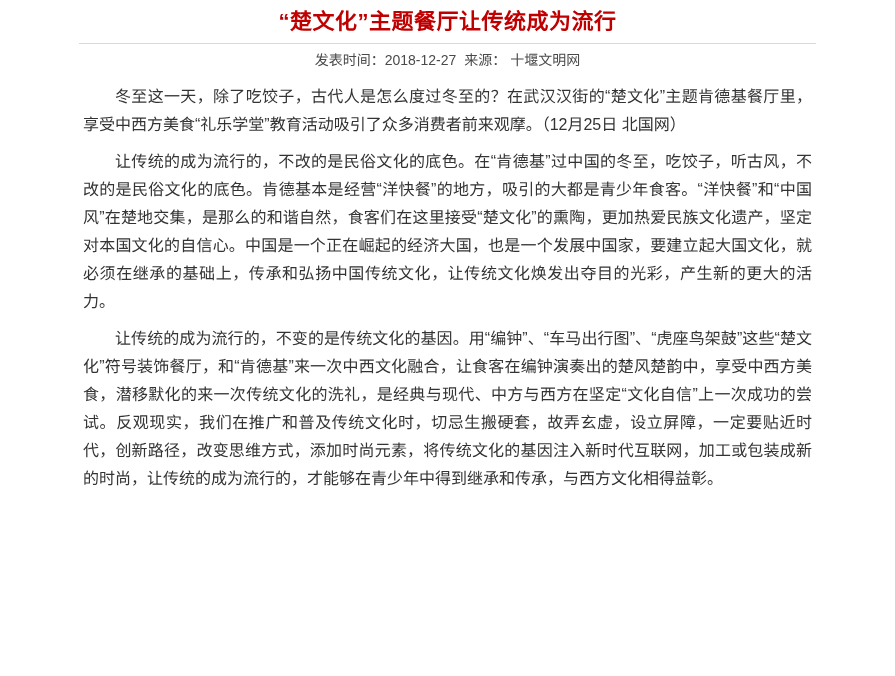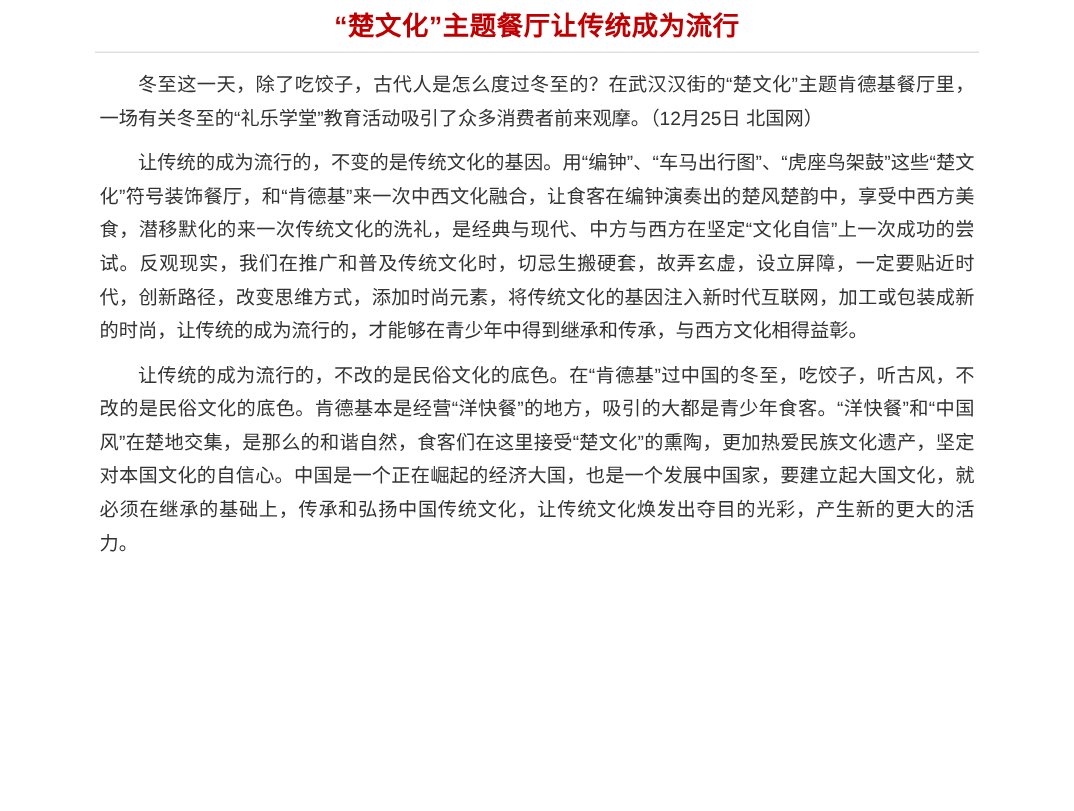--- a/index.html
+++ b/index.html
@@ -58,20 +58,23 @@
 </style>
 </head>
 <body>
 
 <div class="page">
 
   <h1 class="article-title" style="color: rgb(192, 0, 0);">“楚文化”主题餐厅让传统成为流行</h1>
 
   <hr class="title-divider">
 
+  <div class="article-meta">
+    <span>发表时间：</span><span>2018-12-27</span><span class="source-label">来源：</span><span class="source-name">十堰文明网</span>
+  </div>
 
   <div class="article-body">
-    <p>冬至这一天，除了吃饺子，古代人是怎么度过冬至的？在武汉汉街的“楚文化”主题肯德基餐厅里，一场有关冬至的“礼乐学堂”教育活动吸引了众多消费者前来观摩。（12月25日 北国网）</p>
+    <p>冬至这一天，除了吃饺子，古代人是怎么度过冬至的？在武汉汉街的“楚文化”主题肯德基餐厅里，享受中西方美食“礼乐学堂”教育活动吸引了众多消费者前来观摩。（12月25日 北国网）</p>
+    <p>让传统的成为流行的，不改的是民俗文化的底色。在“肯德基”过中国的冬至，吃饺子，听古风，不改的是民俗文化的底色。肯德基本是经营“洋快餐”的地方，吸引的大都是青少年食客。“洋快餐”和“中国风”在楚地交集，是那么的和谐自然，食客们在这里接受“楚文化”的熏陶，更加热爱民族文化遗产，坚定对本国文化的自信心。中国是一个正在崛起的经济大国，也是一个发展中国家，要建立起大国文化，就必须在继承的基础上，传承和弘扬中国传统文化，让传统文化焕发出夺目的光彩，产生新的更大的活力。</p>
     <p>让传统的成为流行的，不变的是传统文化的基因。用“编钟”、“车马出行图”、“虎座鸟架鼓”这些“楚文化”符号装饰餐厅，和“肯德基”来一次中西文化融合，让食客在编钟演奏出的楚风楚韵中，享受中西方美食，潜移默化的来一次传统文化的洗礼，是经典与现代、中方与西方在坚定“文化自信”上一次成功的尝试。反观现实，我们在推广和普及传统文化时，切忌生搬硬套，故弄玄虚，设立屏障，一定要贴近时代，创新路径，改变思维方式，添加时尚元素，将传统文化的基因注入新时代互联网，加工或包装成新的时尚，让传统的成为流行的，才能够在青少年中得到继承和传承，与西方文化相得益彰。</p>
-    <p>让传统的成为流行的，不改的是民俗文化的底色。在“肯德基”过中国的冬至，吃饺子，听古风，不改的是民俗文化的底色。肯德基本是经营“洋快餐”的地方，吸引的大都是青少年食客。“洋快餐”和“中国风”在楚地交集，是那么的和谐自然，食客们在这里接受“楚文化”的熏陶，更加热爱民族文化遗产，坚定对本国文化的自信心。中国是一个正在崛起的经济大国，也是一个发展中国家，要建立起大国文化，就必须在继承的基础上，传承和弘扬中国传统文化，让传统文化焕发出夺目的光彩，产生新的更大的活力。</p>
   </div>
 
 </div>
 
 </body></html>

